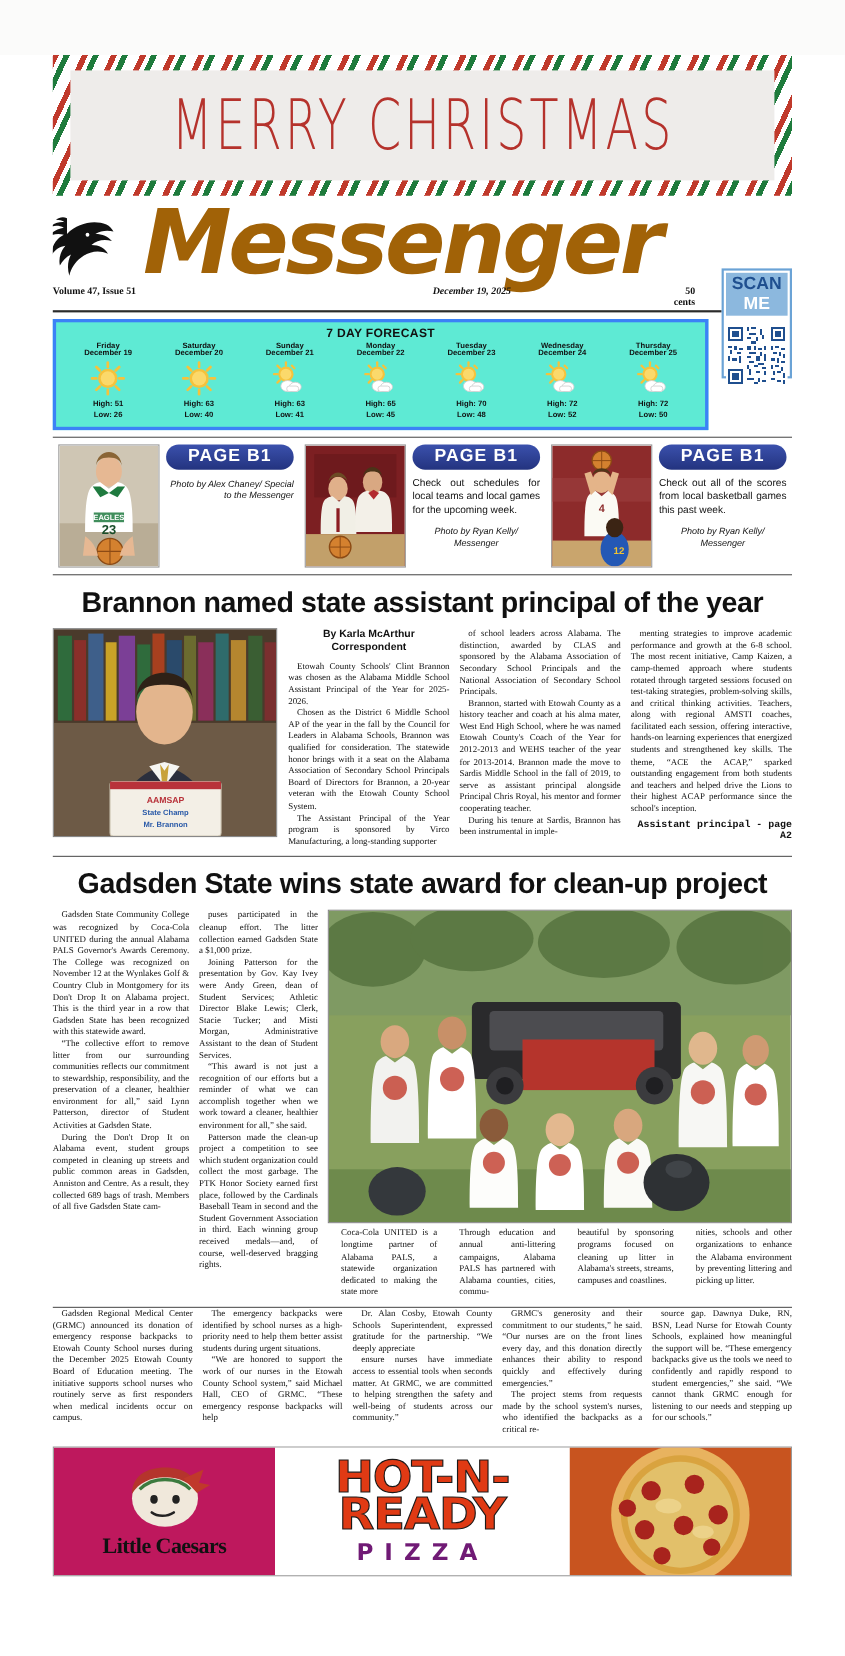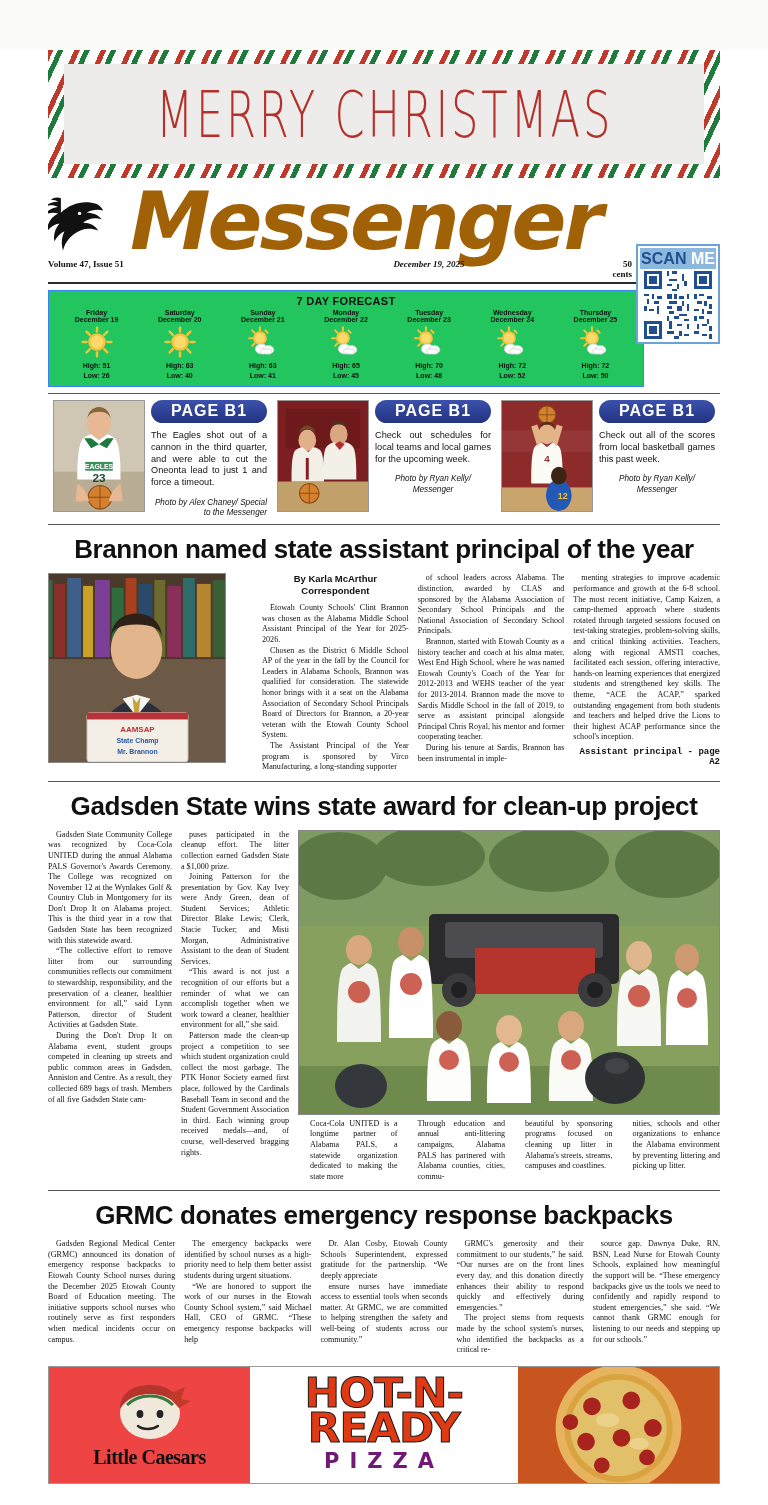--- a/index.html
+++ b/index.html
@@ -86,21 +86,21 @@
     position: relative;
     z-index: 3;
   }
   .mast-meta .vol { flex: 0 0 200px; }
   .mast-meta .dt { flex: 1; text-align: center; font-style: italic; }
   .mast-meta .price { flex: 0 0 110px; text-align: right; padding-right: 88px;}
 
   .scanme {
     position: absolute;
     right: 0px; top: 66px;
-    width: 84px; height: 100px;
+    width: 64px; height: 100px;
     background: #ffffff;
     border: 2px solid #6ba3d6;
     padding: 2px;
     z-index: 5;
   }
   .scanme-top {
     background: #8cb8de;
     color: #fff;
     font-family: "Liberation Sans", sans-serif;
     font-weight: bold;
@@ -108,22 +108,22 @@
     text-align: center;
     padding: 2px 0 1px 0;
     letter-spacing: 0px;
   }
   .scanme-top .scan { color: #1f4f8f; }
   .qr { width: 100%; height: 72px; display: block; }
 
   
   .forecast {
     margin-top: 6px;
-    background: #22c55e;
-    border: 1px solid #3b82f6;
+    background: #5eead4;
+    border: 3px solid #3b82f6;
     padding: 4px 6px 6px 6px;
     width: 596px;
   }
   .forecast-title {
     text-align: center;
     font-family: "Liberation Sans", sans-serif;
     font-weight: bold;
     font-size: 11px;
     letter-spacing: .3px;
     margin-bottom: 2px;
@@ -226,33 +226,33 @@
   .caption {
     font-family: "Liberation Serif", serif;
     font-size: 8.1px;
     line-height: 1.31;
     text-align: justify;
     margin-left: 12px;
   }
   .divider { border-top: 1px solid #555; margin: 8px 0 0 0; }
 
   
-  .brannon-photo { width: 178px; height: 190px; }
+  .brannon-photo { width: 204px; height: 190px; }
 
   
   .ad {
     margin: 10px 0 0 0;
     display: flex;
     border: 1px solid #999;
     height: 118px;
     overflow: hidden;
     background: #fff;
   }
   .ad-cell { position: relative; overflow: hidden; }
-  .ad-lc { flex: 0 0 30%; display: flex; align-items: center; justify-content: center; flex-direction: column; background:#ef4444;}
+  .ad-lc { flex: 0 0 30%; display: flex; align-items: center; justify-content: center; flex-direction: column; background:#be185d;}
   .ad-mid { flex: 1 1 auto; display: flex; align-items: center; justify-content: center; background:#fff;}
   .ad-right { flex: 0 0 30%; background: #c8541f; }
   .lc-word {
     font-family: "Liberation Serif", serif;
     font-weight: bold;
     font-size: 20px;
     color: #111;
     letter-spacing: -0.5px;
     margin-top: 3px;
   }
@@ -583,21 +583,20 @@
           <text x="46" y="69" font-size="7" font-family="Liberation Sans, sans-serif" fill="#fff" text-anchor="middle" font-weight="bold">EAGLES</text>
           <text x="46" y="82" font-size="12" font-family="Liberation Sans, sans-serif" fill="#184d2a" text-anchor="middle" font-weight="bold">23</text>
           <circle cx="47" cy="98" r="12" fill="#d4812f" stroke="#8c4a14" stroke-width="1.2"></circle>
           <path d="M35 98h24M47 86v24" stroke="#8c4a14" stroke-width="1" fill="none"></path>
           <path d="M24 84c6 4 10 10 12 18H22z" fill="#e6b893"></path>
           <path d="M68 84c-6 4-10 10-12 18h14z" fill="#e6b893"></path>
         </svg>
       </div>
       <div class="promo-body">
         <div class="page-badge">PAGE B1</div>
-        <div class="promo-text">The Eagles shot out of a cannon in the third quarter, and were able to cut the Oneonta lead to just 1 and force a timeout.</div>
         <div class="promo-credit right">Photo by Alex Chaney/ Special to the Messenger</div>
       </div>
     </div>
 
     <div class="promo">
       <div class="promo-photo">
         <svg width="100%" height="100%" viewBox="0 0 92 112" preserveAspectRatio="xMidYMid slice">
           <rect width="92" height="112" fill="#7c1f22"></rect>
           <rect y="82" width="92" height="30" fill="#c2a06a"></rect>
           <rect x="8" y="8" width="76" height="40" fill="#6e1a1d"></rect>
@@ -807,21 +806,20 @@
           <div class="col caption">Through education and annual anti-littering campaigns, Alabama PALS has partnered with Alabama counties, cities, commu-</div>
           <div class="col caption">beautiful by sponsoring programs focused on cleaning up litter in Alabama's streets, streams, campuses and coastlines.</div>
           <div class="col caption">nities, schools and other organizations to enhance the Alabama environment by preventing littering and picking up litter.</div>
         </div>
       </div>
     </div>
     <div class="divider"></div>
   </div>
 
   <div>
-    <div class="headline">GRMC donates emergency response backpacks</div>
     <div class="cols">
       <div class="col">
         <div class="bodytext">
           <p>Gadsden Regional Medical Center (GRMC) announced its donation of emergency response backpacks to Etowah County School nurses during the December 2025 Etowah County Board of Education meeting. The initiative supports school nurses who routinely serve as first responders when medical incidents occur on campus.</p>
         </div>
       </div>
       <div class="col">
         <div class="bodytext">
           <p>The emergency backpacks were identified by school nurses as a high-priority need to help them better assist students during urgent situations.</p>
           <p>“We are honored to support the work of our nurses in the Etowah County School system,” said Michael Hall, CEO of GRMC. “These emergency response backpacks will help</p>

